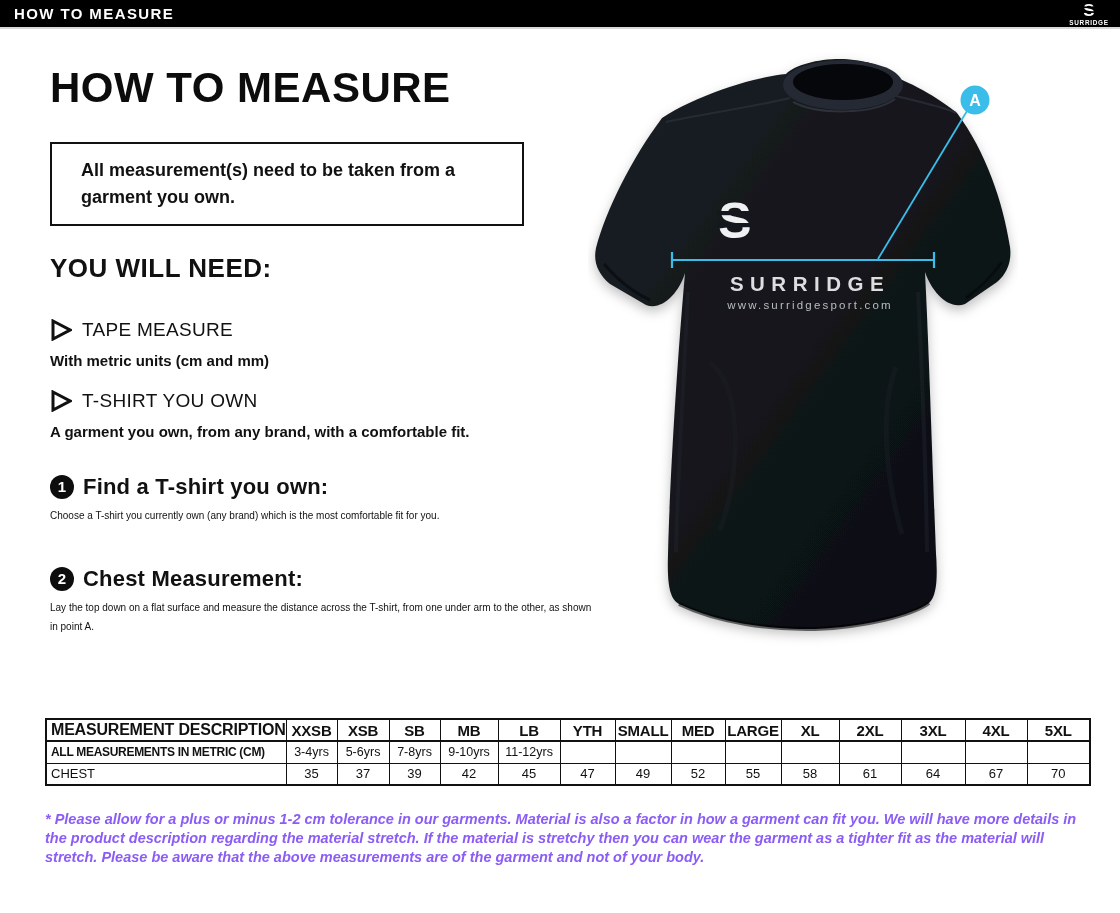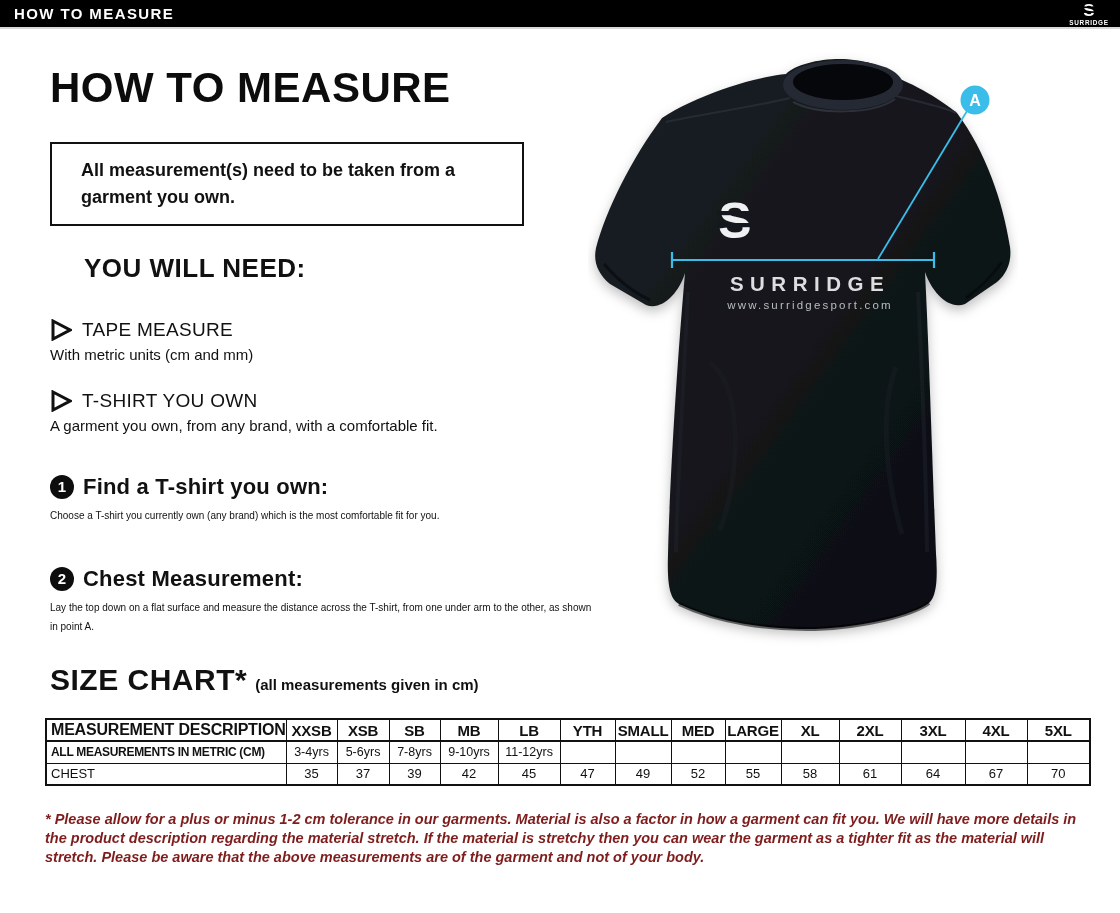--- a/index.html
+++ b/index.html
@@ -7,29 +7,29 @@
   .page { position:relative; width:1120px; height:913px; background:#fff; overflow:hidden; }
 
   
   .topbar { position:absolute; left:0; top:0; width:1120px; height:29px; background:#000; border-bottom:2px solid #d9d9d9; }
   .topbar-title { position:absolute; left:14px; top:0; line-height:28px; font-size:15px; font-weight:700; letter-spacing:1.4px; color:#fff; }
   .topbar-logo { position:absolute; right:8px; top:1px; }
 
   
   .page-title { position:absolute; left:50px; top:64px; font-size:42px; font-weight:900; letter-spacing:0.5px; color:#0c0c0c; }
   .notice-box { position:absolute; left:50px; top:142px; width:474px; border:2px solid #111; padding:13px 29px; font-size:18px; font-weight:700; line-height:27px; }
-  .ywn-heading { position:absolute; left:50px; top:253px; font-size:26px; font-weight:900; letter-spacing:0.5px;margin-left:34px; }
+  .ywn-heading { position:absolute; left:50px; top:253px; font-size:26px; font-weight:900; letter-spacing:0.5px; }
 
   .need-item { position:absolute; left:50px; }
   .need-item.n1 { top:319px; }
   .need-item.n2 { top:390px; }
   .need-head { display:flex; align-items:center; gap:10px; }
   .tri-icon { width:22px; height:22px; flex:0 0 auto; }
   .need-title { font-size:19px; font-weight:400; letter-spacing:0.3px; }
-  .need-desc { font-size:15px; font-weight:400; margin-top:5px; }
+  .need-desc { font-size:15px; font-weight:700; margin-top:11px; }
 
   .step { position:absolute; left:50px; }
   .step.s1 { top:474px; }
   .step.s2 { top:566px; }
   .step-head { display:flex; align-items:center; gap:9px; }
   .num-badge { width:24px; height:24px; border-radius:50%; background:#0d0d0d; color:#fff; font-size:15px; font-weight:700; text-align:center; line-height:24px; flex:0 0 auto; }
   .step-title { font-size:22px; font-weight:700; letter-spacing:0.2px; }
   .step-desc { margin-top:6px; font-size:10px; font-weight:400; line-height:19px; }
   .step.s1 .step-desc { width:512px; }
   .step.s2 .step-desc { width:545px; }
@@ -41,21 +41,21 @@
   
   .size-table { position:absolute; left:45px; top:718px; border-collapse:collapse; table-layout:fixed; border:2px solid #111; }
   .size-table th, .size-table td { border:1px solid #111; text-align:center; overflow:hidden; white-space:nowrap; }
   .size-table thead th { font-size:15px; font-weight:700; height:22px; border-bottom-width:2px; letter-spacing:-0.2px; }
   .size-table thead th.desc { text-align:left; padding-left:4px; font-size:16px; }
   .size-table tbody tr.r0 td { font-size:12.5px; height:22px; }
   .size-table tbody tr.r0 td.desc { font-size:12px; font-weight:700; letter-spacing:-0.3px; }
   .size-table tbody tr.r1 td { font-size:13px; height:22px; }
   .size-table tbody td.desc { text-align:left; padding-left:4px; }
 
-  .footnote { position:absolute; left:45px; top:810px; width:1045px; font-size:14.5px; font-weight:700; font-style:italic; line-height:19px; color:#7f1d1d; }
+  .footnote { position:absolute; left:45px; top:810px; width:1045px; font-size:14.5px; font-weight:700; font-style:italic; line-height:19px; color:#8b5cf6; }
 
   .shirt-figure { position:absolute; left:588px; top:52px; width:430px; height:600px; }
 </style>
 </head>
 <body>
 
 <div class="page">
 
   <div class="topbar">
     <span class="topbar-title">HOW TO MEASURE</span>
@@ -102,24 +102,20 @@
   </div>
 
   <div class="step s2">
     <div class="step-head">
       <span class="num-badge">2</span>
       <span class="step-title">Chest Measurement:</span>
     </div>
     <div class="step-desc">Lay the top down on a flat surface and measure the distance across the T-shirt, from one under arm to the other, as shown in point A.</div>
   </div>
 
-  <div class="size-chart-head">
-    <span class="size-chart-title">SIZE CHART*</span>
-    <span class="size-chart-sub">(all measurements given in cm)</span>
-  </div>
 
   <table class="size-table">
       <colgroup>
         <col style="width: 233px;">
         <col style="width: 51px;">
         <col style="width: 52px;">
         <col style="width: 51px;">
         <col style="width: 58px;">
         <col style="width: 62px;">
         <col style="width: 55px;">

